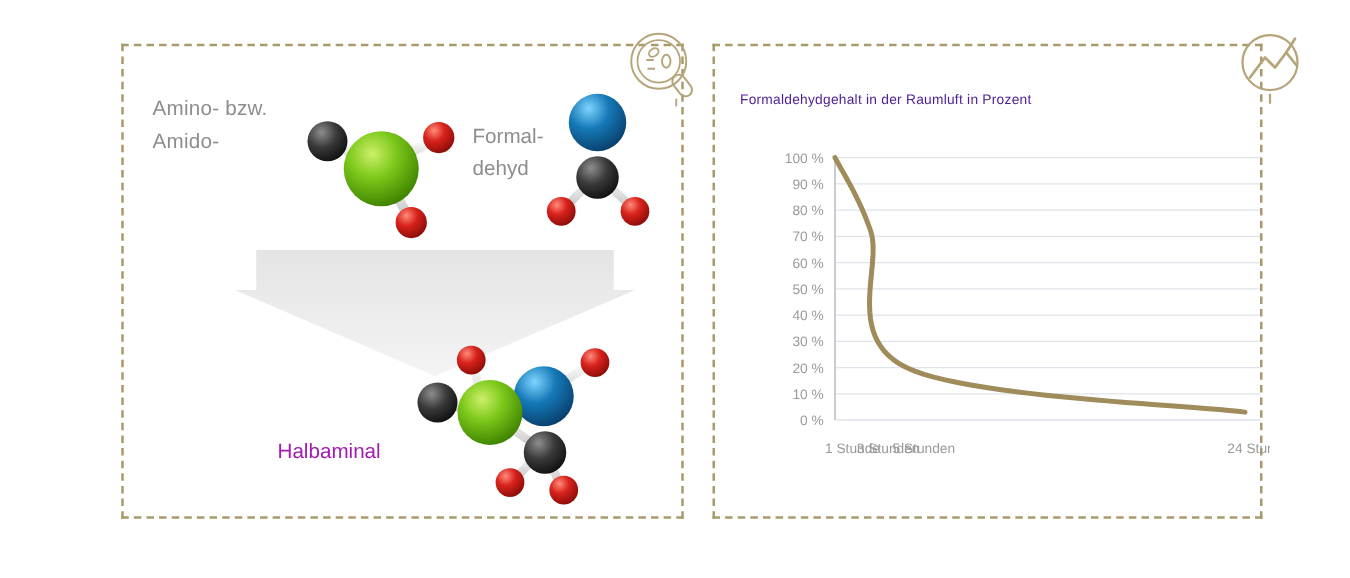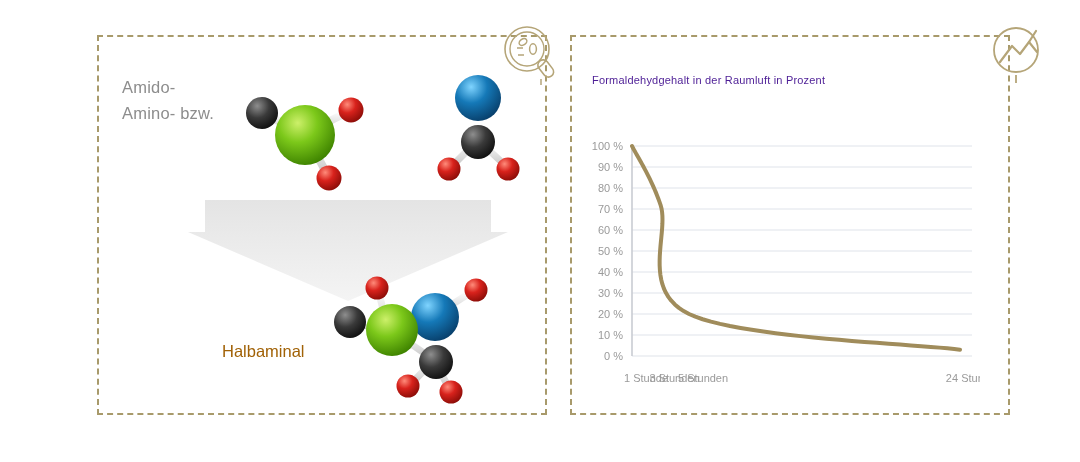--- a/index.html
+++ b/index.html
@@ -31,37 +31,37 @@
   .left-text{
     position:absolute;left:122px;top:74px;width:180px;
     font-size:16.5px;line-height:26px;color:#8d8d8d;
     letter-spacing:.2px;
   }
   .label-formaldehyd{
     position:absolute;left:378px;top:96px;width:92px;
     font-size:16.5px;line-height:26px;color:#8d8d8d;
   }
   .label-halbaminal{
-    position:absolute;left:222px;top:338px;width:200px;
-    font-size:16.5px;line-height:26px;color:#a16207;
+    position:absolute;left:222px;top:348px;width:200px;
+    font-size:16.5px;line-height:26px;color:#a21caf;
   }
 
   .arrow-wrap{position:absolute;left:188px;top:198px;width:320px;height:105px;}
 
   .mol{position:absolute;}
   #mol-amino{left:238px;top:83px;width:136px;height:114px;}
   #mol-formaldehyd{left:434px;top:68px;width:92px;height:120px;}
   #mol-halbaminal{left:322px;top:272px;width:184px;height:136px;}
 
   
   .chart-title{
     position:absolute;left:592px;top:74px;
     font-size:11px;color:#4c1d95;letter-spacing:.2px;white-space:nowrap;
   }
-  #chart-area{position:absolute;left:580px;top:118px;width:400px;height:262px;margin-top:20px;}
+  #chart-area{position:absolute;left:616px;top:118px;width:400px;height:262px;}
   .chart-svg{display:block;}
 </style>
 </head>
 <body>
 
 <div class="stage">
 
   <div class="panel" id="panel-left"></div>
 
   <div class="corner-icon" id="icon-magnifier">
@@ -71,22 +71,22 @@
       <ellipse cx="23" cy="20" rx="4.2" ry="3" fill="none" stroke="#b5a578" stroke-width="1.5" transform="rotate(-35 23 20)"></ellipse>
       <ellipse cx="33" cy="27" rx="3.4" ry="5.2" fill="none" stroke="#b5a578" stroke-width="1.5"></ellipse>
       <line x1="17" y1="26" x2="23" y2="26" stroke="#b5a578" stroke-width="1.5"></line>
       <line x1="18" y1="33" x2="24" y2="33" stroke="#b5a578" stroke-width="1.5"></line>
       <rect x="40.5" y="37" width="10.5" height="19" rx="5.2" fill="none" stroke="#b5a578" stroke-width="1.6" transform="rotate(-38 45.7 46.5)"></rect>
       <line x1="41" y1="57" x2="41" y2="63" stroke="#b5a578" stroke-width="1.5"></line>
     </svg>
   </div>
 
   <div class="left-text">
+    <div>Amino- bzw.</div>
     <div>Amido-</div>
-    <div>Amino- bzw.</div>
   </div>
 
   <div class="mol" id="mol-amino">
     <svg width="136" height="114" viewBox="0 0 136 114">
       <defs>
         <radialGradient id="gGreen" cx="38%" cy="30%" r="72%">
           <stop offset="0%" stop-color="#cdf06a"></stop>
           <stop offset="45%" stop-color="#7cc81a"></stop>
           <stop offset="100%" stop-color="#3f8400"></stop>
         </radialGradient>
@@ -111,20 +111,24 @@
         <line x1="67" y1="50" x2="112" y2="28"></line>
         <line x1="67" y1="50" x2="90" y2="93"></line>
       </g>
       <circle cx="67" cy="52" r="30" fill="url(#gGreen)"></circle>
       <circle cx="24" cy="30" r="16" fill="url(#gBlack)"></circle>
       <circle cx="113" cy="27" r="12.5" fill="url(#gRed)"></circle>
       <circle cx="91" cy="95" r="12.5" fill="url(#gRed)"></circle>
     </svg>
   </div>
 
+  <div class="label-formaldehyd">
+    <div>Formal-</div>
+    <div>dehyd</div>
+  </div>
 
   <div class="mol" id="mol-formaldehyd">
     <svg width="92" height="120" viewBox="0 0 92 120">
       <defs>
         <radialGradient id="gBlue" cx="35%" cy="26%" r="78%">
           <stop offset="0%" stop-color="#7fd4ff"></stop>
           <stop offset="45%" stop-color="#1579b8"></stop>
           <stop offset="100%" stop-color="#083f6b"></stop>
         </radialGradient>
       </defs>

